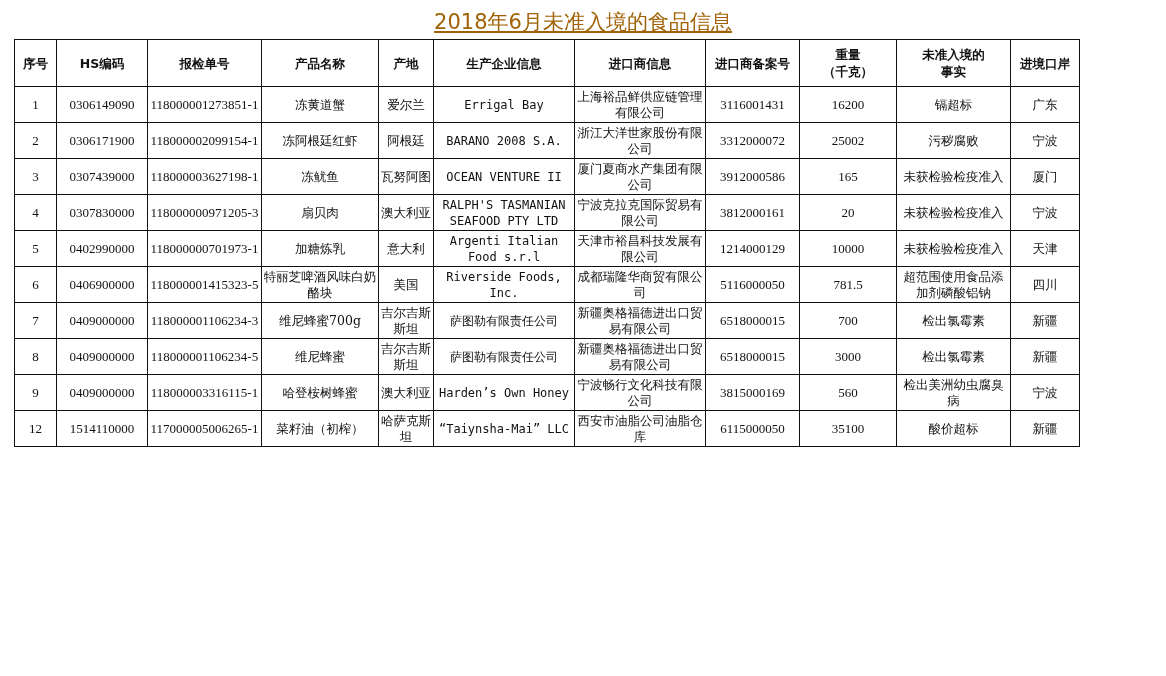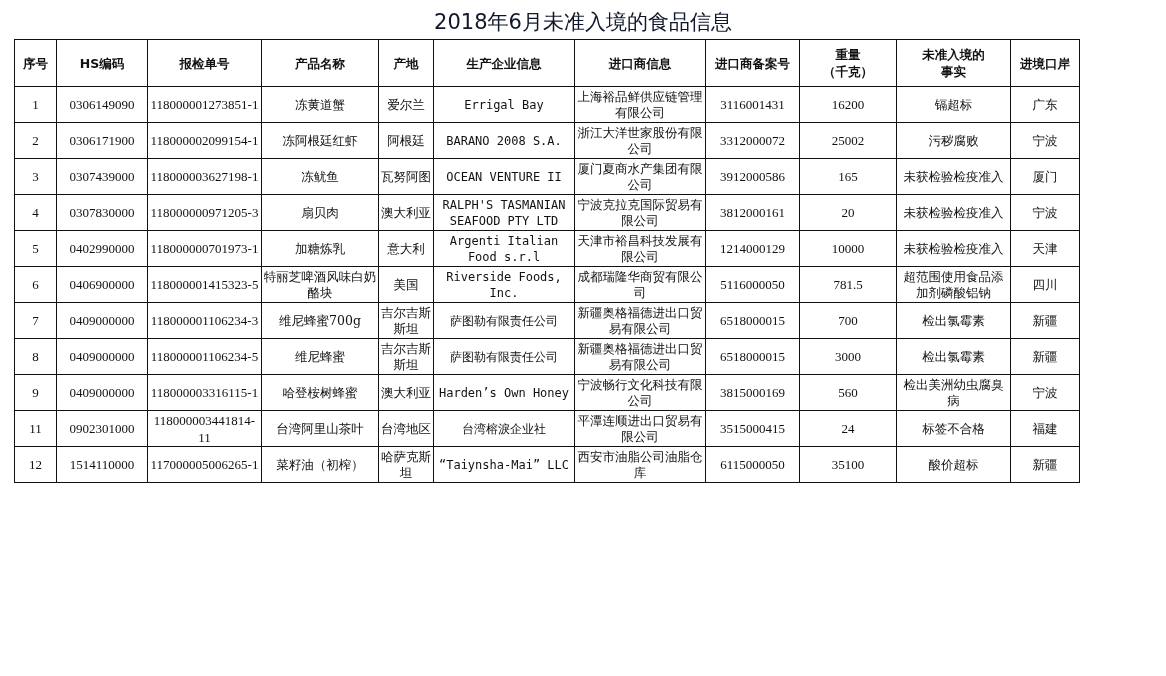--- a/index.html
+++ b/index.html
@@ -1,20 +1,20 @@
 <!DOCTYPE html>
 <html><head>
 <meta charset="utf-8">
 <style>
   html, body { margin: 0; padding: 0; background: #ffffff; }
   body { width: 1166px; height: 676px; position: relative; overflow: hidden;
          font-family: "DejaVu Serif", "Liberation Serif", serif; color: #111; }
   .title { position: absolute; left: 0; top: 8px; width: 1166px; text-align: center;
            font-family: "DejaVu Sans", "Liberation Sans", sans-serif; font-size: 21px;
-           font-weight: normal; letter-spacing: 0px; color: #0f172a; }
+           font-weight: normal; letter-spacing: 0px; color: #a16207; text-decoration: underline; }
   table { position: absolute; left: 14px; top: 39px; border-collapse: collapse;
           table-layout: fixed; width: 1041px; }
   th, td { border: 1.6px solid #111; text-align: center; vertical-align: middle;
            padding: 0 1px; overflow: hidden; }
   th { height: 46px; font-family: "DejaVu Sans", "Liberation Sans", sans-serif;
        font-weight: bold; font-size: 12.5px; line-height: 17px; }
   td { height: 35px; font-size: 12.5px; line-height: 17px; }
   td.mono { font-family: "DejaVu Sans Mono", "Liberation Mono", monospace; font-size: 12px; }
   td.num { font-family: "Liberation Serif", "DejaVu Serif", serif; font-size: 13px; }
   td.wrapcell { line-height: 16px; }
@@ -165,33 +165,20 @@
         <td class="wrapcell">哈登桉树蜂蜜</td>
         <td class="wrapcell">澳大利亚</td>
         <td class="mono wrapcell">Harden’s Own Honey</td>
         <td class="wrapcell">宁波畅行文化科技有限公司</td>
         <td class="num">3815000169</td>
         <td class="num">560</td>
         <td class="wrapcell">检出美洲幼虫腐臭病</td>
         <td class="wrapcell">宁波</td>
       </tr>
       <tr>
-        <td class="num">11</td>
-        <td class="num">0902301000</td>
-        <td class="num">118000003441814-11</td>
-        <td class="wrapcell">台湾阿里山茶叶</td>
-        <td class="wrapcell">台湾地区</td>
-        <td class="mono wrapcell">台湾榕淚企业社</td>
-        <td class="wrapcell">平潭连顺进出口贸易有限公司</td>
-        <td class="num">3515000415</td>
-        <td class="num">24</td>
-        <td class="wrapcell">标签不合格</td>
-        <td class="wrapcell">福建</td>
-      </tr>
-      <tr>
         <td class="num">12</td>
         <td class="num">1514110000</td>
         <td class="num">117000005006265-1</td>
         <td class="wrapcell">菜籽油（初榨）</td>
         <td class="wrapcell">哈萨克斯坦</td>
         <td class="mono wrapcell">“Taiynsha-Mai” LLC</td>
         <td class="wrapcell">西安市油脂公司油脂仓库</td>
         <td class="num">6115000050</td>
         <td class="num">35100</td>
         <td class="wrapcell">酸价超标</td>

